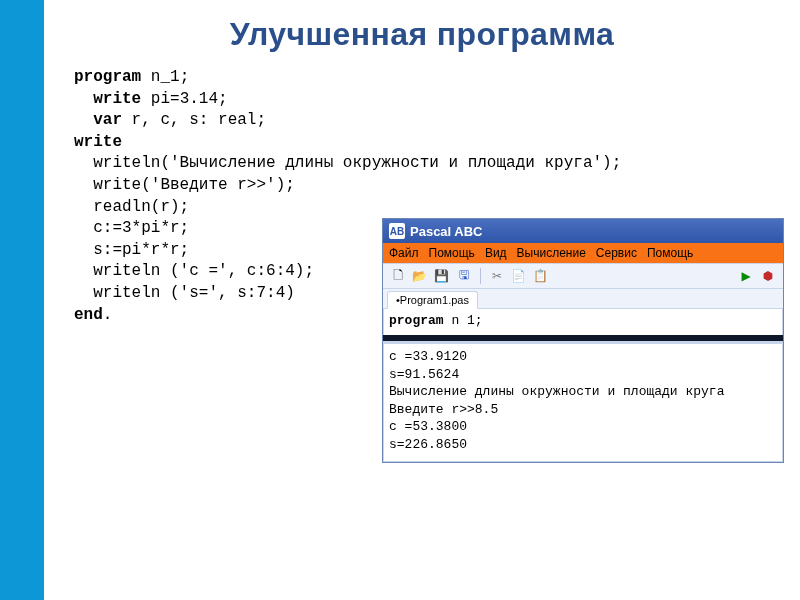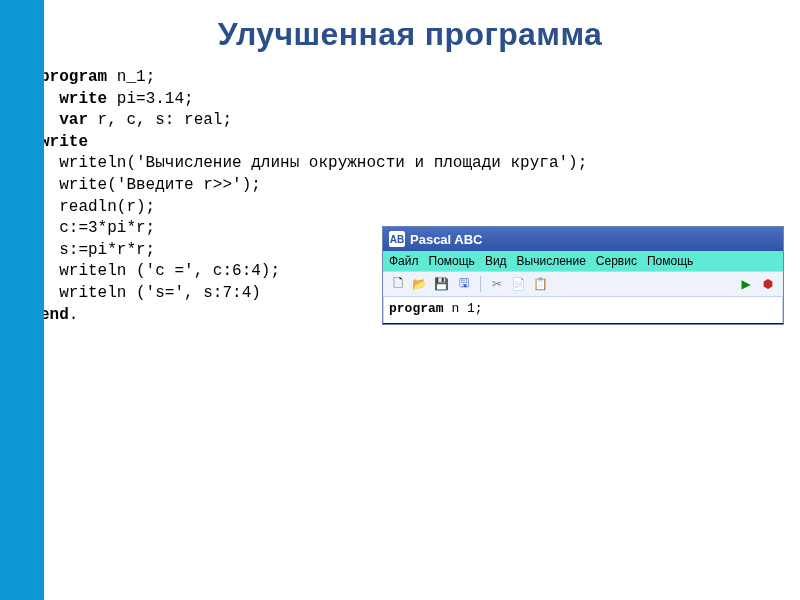--- a/index.html
+++ b/index.html
@@ -14,22 +14,22 @@
   }
   .side-bar {
     position: absolute;
     left: 0;
     top: 0;
     width: 44px;
     height: 600px;
     background: #0d97d6;
   }
   .content {
-    margin-left: 20px;
-    padding: 0 14px;
+    margin-left: 44px;
+    padding: 0 24px;
   }
   .title {
     text-align: center;
     color: #2a4f8a;
     font-size: 32px;
     font-weight: bold;
     margin: 16px 0 14px 0;
     letter-spacing: 0.4px;
   }
   .code {
@@ -37,21 +37,21 @@
     font-size: 16px;
     line-height: 1.35;
     white-space: pre;
     margin-left: 6px;
   }
   .kw { font-weight: bold; }
 
   .ide-window {
     position: absolute;
     right: 16px;
-    top: 226px;
+    top: 218px;
     width: 400px;
     border: 1px solid #6b86b6;
     background: #fff;
     font-family: Tahoma, Arial, sans-serif;
     font-size: 12px;
     box-shadow: 0 0 0 1px #c8d4ea inset;
   }
   .ide-title {
     background: linear-gradient(#4a6fc1, #2f55a8);
     color: #fff;
@@ -68,21 +68,21 @@
     background: #fff;
     color: #2f55a8;
     font-size: 10px;
     font-weight: bold;
     display: flex;
     align-items: center;
     justify-content: center;
     border-radius: 2px;
   }
   .ide-menu {
-    background: #5eead4;
+    background: #f97316;
     padding: 3px 6px;
     display: flex;
     gap: 10px;
     border-bottom: 1px solid #c8d4ea;
     font-size: 12px;
   }
   .ide-menu span { cursor: default; }
   .ide-toolbar {
     background: #eef2fb;
     padding: 3px 6px;
@@ -118,21 +118,21 @@
     border: 1px solid #c8d4ea;
     border-bottom: 1px solid #fff;
     padding: 2px 8px;
     margin-bottom: -1px;
     border-radius: 3px 3px 0 0;
   }
   .ide-editor {
     padding: 4px 6px;
     font-family: "Courier New", monospace;
     font-size: 13px;
-    border-bottom: 1px solid #0f172a;
+    border-bottom: 6px solid #0f172a;
     min-height: 18px;
   }
   .ide-editor .pkw { color: #000; font-weight: bold; }
   .ide-output {
     padding: 4px 6px;
     font-family: "Courier New", monospace;
     font-size: 13px;
     line-height: 1.35;
     white-space: pre;
     min-height: 110px;
@@ -184,14 +184,23 @@
     <span class="tb-btn blue-sq">💾</span>
     <span class="tb-btn blue-sq">🖫</span>
     <span class="tb-sep"></span>
     <span class="tb-btn gray">✂</span>
     <span class="tb-btn gray">📄</span>
     <span class="tb-btn gray">📋</span>
     <span class="tb-spacer"></span>
     <span class="tb-btn green">▶</span>
     <span class="tb-btn red">⬢</span>
   </div>
+  <div class="ide-tabs">
+    <div class="ide-tab">•Program1.pas</div>
+  </div>
   <div class="ide-editor"><span class="pkw">program</span><span> n 1;</span></div>
+  <div class="ide-output">c =33.9120
+s=91.5624
+Вычисление длины окружности и площади круга
+Введите r&gt;&gt;8.5
+c =53.3800
+s=226.8650</div>
 </div>
 
 </body></html>

